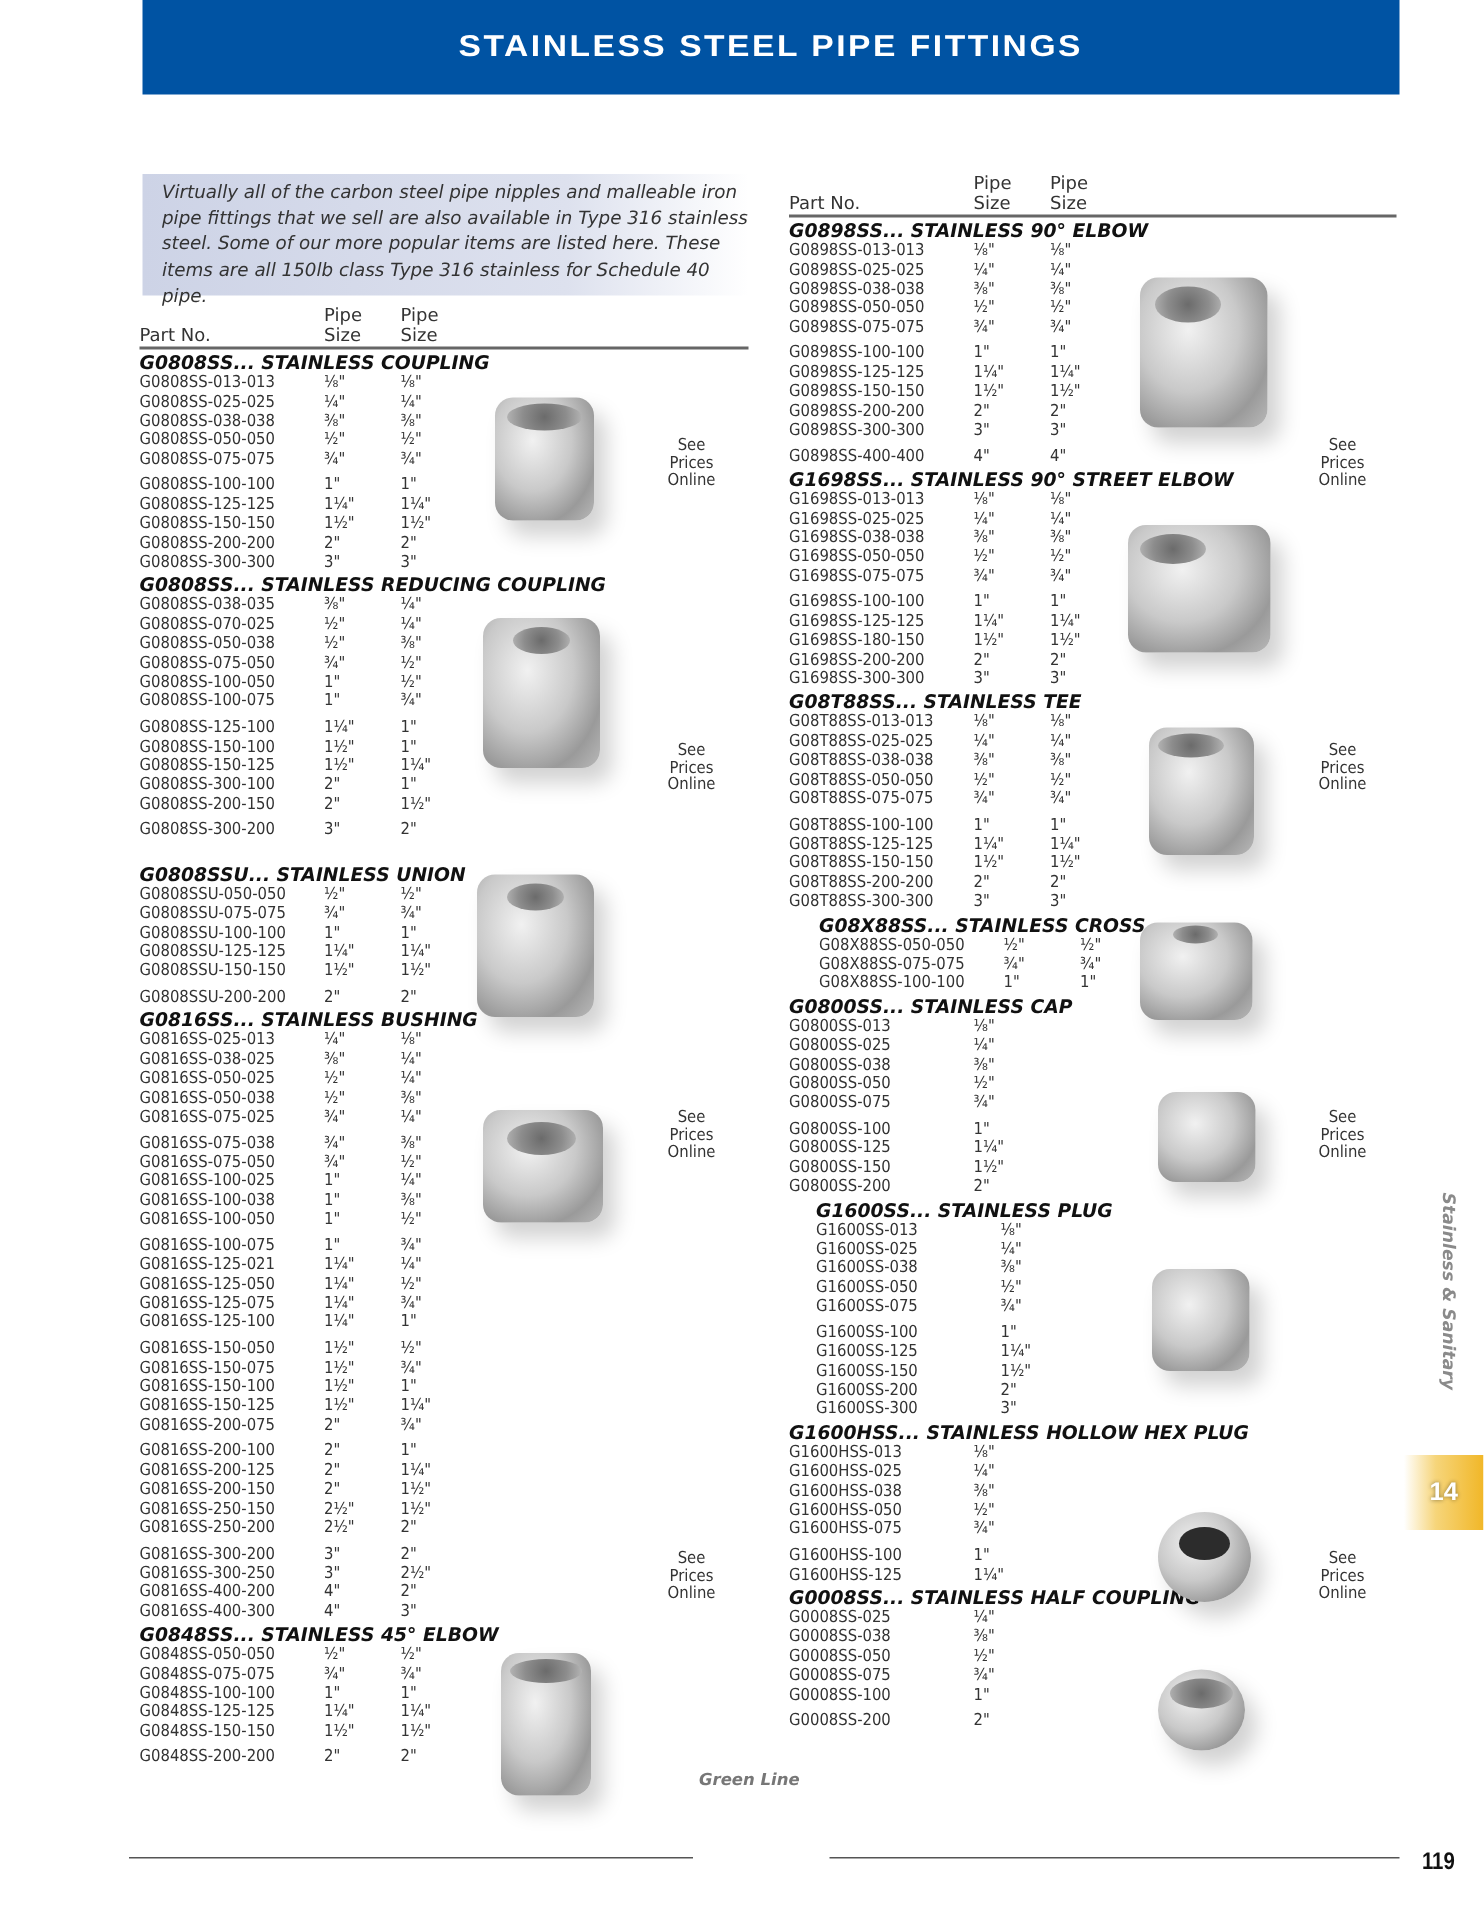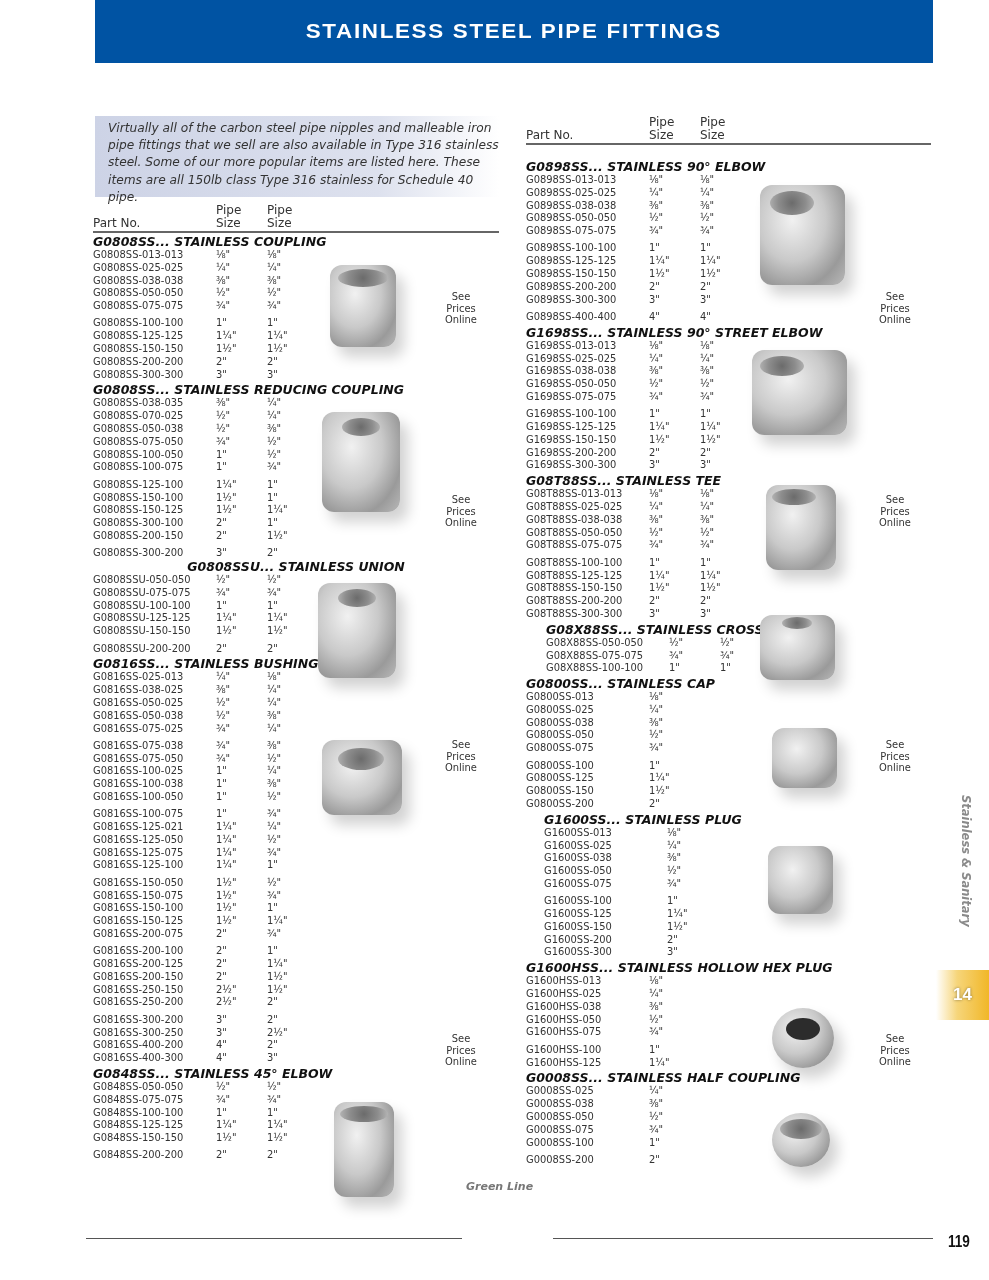--- a/index.html
+++ b/index.html
@@ -174,21 +174,21 @@
           <span class="c1">G0808SS-200-150</span>
           <span class="c2">2"</span>
           <span class="c3">1½"</span>
         </div>
         <div class="row gap">
           <span class="c1">G0808SS-300-200</span>
           <span class="c2">3"</span>
           <span class="c3">2"</span>
         </div>
       </div>
-      <div class="section" style="margin-top: 0; text-align: center;">
+      <div class="section" style="margin-top: 16px;">
         <div class="section-title">G0808SSU... STAINLESS UNION</div>
         <div class="row">
           <span class="c1">G0808SSU-050-050</span>
           <span class="c2">½"</span>
           <span class="c3">½"</span>
         </div>
         <div class="row">
           <span class="c1">G0808SSU-075-075</span>
           <span class="c2">¾"</span>
           <span class="c3">¾"</span>
@@ -400,21 +400,21 @@
 
 <div class="col" id="right-col" style="left:526px; top:114px; width:405px;">
   <div class="colhead">
     <span style="left:0">Part No.</span>
     <span style="left:123px; white-space:pre">Pipe
 Size</span>
     <span style="left:174px; white-space:pre">Pipe
 Size</span>
   </div>
   <div id="right-sections">
-      <div class="section" style="margin-top: 15px;">
+      <div class="section" style="margin-top: 2px;">
         <div class="section-title">G0898SS... STAINLESS 90° ELBOW</div>
         <div class="row">
           <span class="c1">G0898SS-013-013</span>
           <span class="c2">⅛"</span>
           <span class="c3">⅛"</span>
         </div>
         <div class="row">
           <span class="c1">G0898SS-025-025</span>
           <span class="c2">¼"</span>
           <span class="c3">¼"</span>
@@ -496,21 +496,21 @@
           <span class="c1">G1698SS-100-100</span>
           <span class="c2">1"</span>
           <span class="c3">1"</span>
         </div>
         <div class="row">
           <span class="c1">G1698SS-125-125</span>
           <span class="c2">1¼"</span>
           <span class="c3">1¼"</span>
         </div>
         <div class="row">
-          <span class="c1">G1698SS-150-150</span>
+          <span class="c1">G1698SS-180-150</span>
           <span class="c2">1½"</span>
           <span class="c3">1½"</span>
         </div>
         <div class="row">
           <span class="c1">G1698SS-200-200</span>
           <span class="c2">2"</span>
           <span class="c3">2"</span>
         </div>
         <div class="row">
           <span class="c1">G1698SS-300-300</span>

